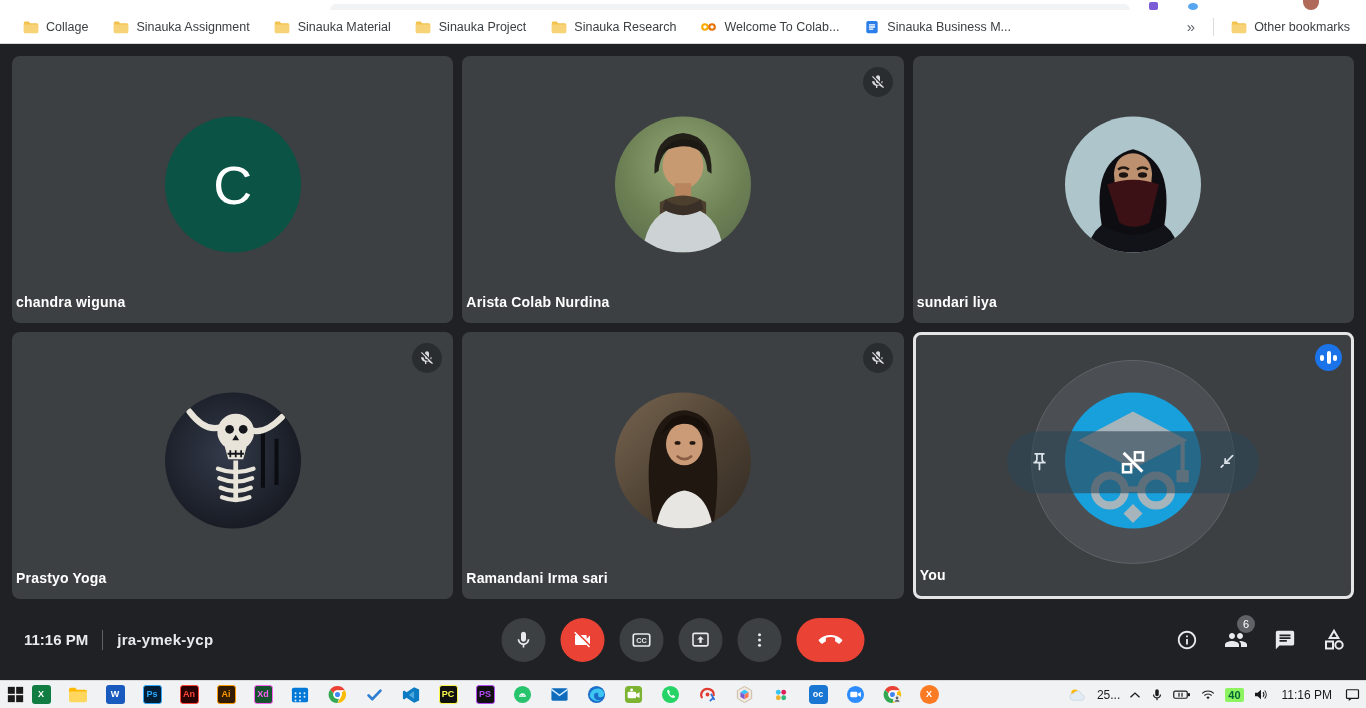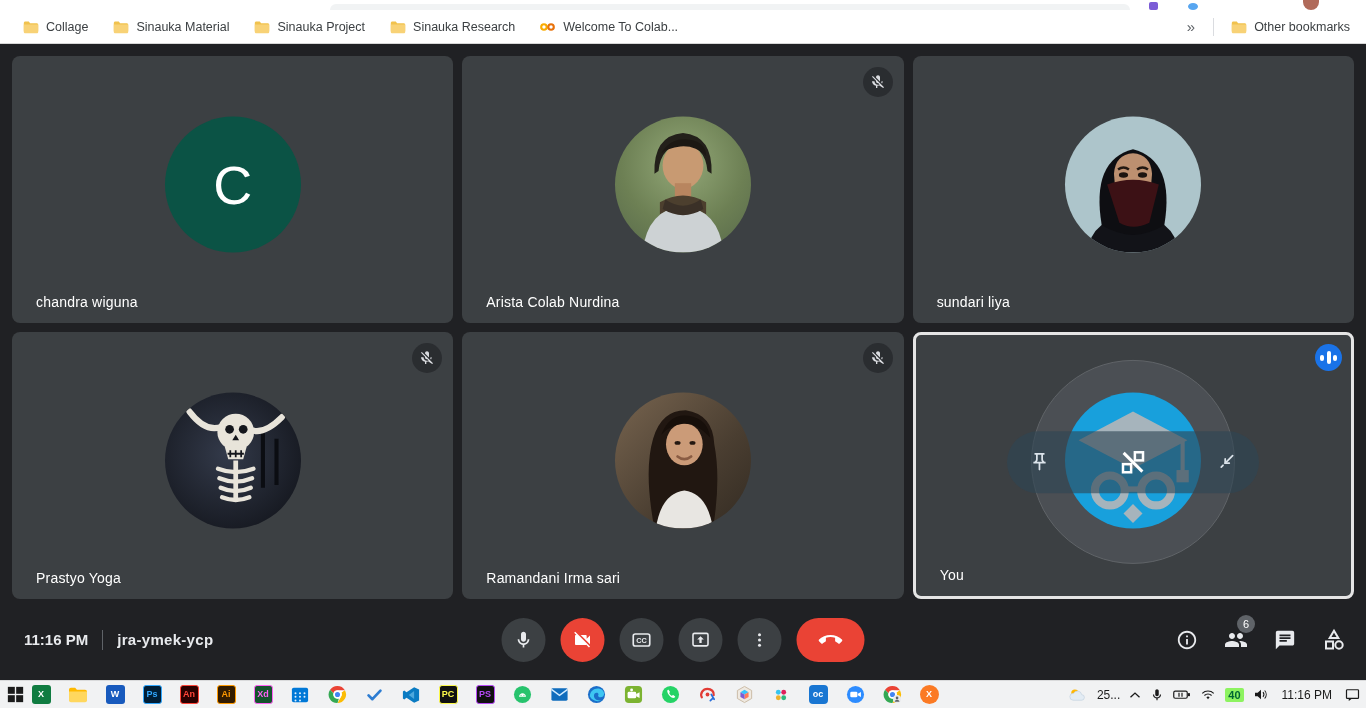--- a/index.html
+++ b/index.html
@@ -26,21 +26,21 @@
   .bm-right { display:flex; align-items:center; gap:4px; }
   .bm-chevron { font-size:15px; color:#5f6368; padding:0 8px; cursor:pointer; }
   .bm-divider { width:1px; height:18px; background:#dadce0; margin:0 6px; }
 
   
   .meet { position:absolute; top:44px; left:0; width:1366px; height:636px; background:#202124; }
   .tiles { position:absolute; top:12px; left:12px; width:1342px; display:grid;
     grid-template-columns:repeat(3,1fr); grid-template-rows:267px 267px; gap:9px; }
   .tile { position:relative; background:#3c4043; border-radius:8px; overflow:hidden; cursor:pointer; }
   .tile.you { border:3px solid #e5e5e5; }
-  .tile-name { position:absolute; left:24px; bottom:13px; font-size:14px; font-weight:400;
+  .tile-name { position:absolute; left:4px; bottom:13px; font-size:14px; font-weight:700;
     color:#ffffff; letter-spacing:.2px; }
   .avatar { position:absolute; left:50%; top:50%; transform:translate(-50%,-54%);
     width:136px; height:136px; border-radius:50%; display:flex; align-items:center; justify-content:center; overflow:hidden; }
   .avatar svg { width:100%; height:100%; }
   .avatar.initial { background:#0b5345; }
   .avatar-letter { font-size:54px; color:#fff; font-weight:400; }
   .avatar.photo-man { background:radial-gradient(circle at 50% 35%, #93a878 0%, #6d8054 55%, #55674a 100%); }
   .avatar.photo-hijab { background:#adc5cb; }
   .avatar.photo-skeleton { background:radial-gradient(circle at 45% 45%, #333a4a 0%, #171a22 75%); }
   .avatar.photo-girl { background:linear-gradient(135deg,#77644f 0%, #4a3e31 60%, #332b22 100%); }
@@ -124,48 +124,68 @@
           </span>
           <span class="bm-label">Collage</span>
         </div>
         <div class="bm-item">
           <span class="favicon">
             <svg viewBox="0 0 20 16" width="16" height="14">
               <path d="M1 3.2C1 2 1.8 1.2 3 1.2h4.2l1.7 2H17c1.2 0 2 .8 2 2v7.6c0 1.2-.8 2-2 2H3c-1.2 0-2-.8-2-2z" fill="#f1c24d"></path>
               <path d="M1 5h18v8.8c0 1.2-.8 2-2 2H3c-1.2 0-2-.8-2-2z" fill="#f8d276"></path>
             </svg>
           </span>
-          <span class="bm-label">Sinauka Material</span>
+          <span class="bm-label">Sinauka Assignment</span>
         </div>
         <div class="bm-item">
           <span class="favicon">
             <svg viewBox="0 0 20 16" width="16" height="14">
               <path d="M1 3.2C1 2 1.8 1.2 3 1.2h4.2l1.7 2H17c1.2 0 2 .8 2 2v7.6c0 1.2-.8 2-2 2H3c-1.2 0-2-.8-2-2z" fill="#f1c24d"></path>
               <path d="M1 5h18v8.8c0 1.2-.8 2-2 2H3c-1.2 0-2-.8-2-2z" fill="#f8d276"></path>
             </svg>
           </span>
-          <span class="bm-label">Sinauka Project</span>
+          <span class="bm-label">Sinauka Material</span>
         </div>
         <div class="bm-item">
           <span class="favicon">
             <svg viewBox="0 0 20 16" width="16" height="14">
               <path d="M1 3.2C1 2 1.8 1.2 3 1.2h4.2l1.7 2H17c1.2 0 2 .8 2 2v7.6c0 1.2-.8 2-2 2H3c-1.2 0-2-.8-2-2z" fill="#f1c24d"></path>
               <path d="M1 5h18v8.8c0 1.2-.8 2-2 2H3c-1.2 0-2-.8-2-2z" fill="#f8d276"></path>
             </svg>
           </span>
+          <span class="bm-label">Sinauka Project</span>
+        </div>
+        <div class="bm-item">
+          <span class="favicon">
+            <svg viewBox="0 0 20 16" width="16" height="14">
+              <path d="M1 3.2C1 2 1.8 1.2 3 1.2h4.2l1.7 2H17c1.2 0 2 .8 2 2v7.6c0 1.2-.8 2-2 2H3c-1.2 0-2-.8-2-2z" fill="#f1c24d"></path>
+              <path d="M1 5h18v8.8c0 1.2-.8 2-2 2H3c-1.2 0-2-.8-2-2z" fill="#f8d276"></path>
+            </svg>
+          </span>
           <span class="bm-label">Sinauka Research</span>
         </div>
         <div class="bm-item">
           <span class="favicon">
             <svg viewBox="0 0 24 14" width="18" height="12">
               <path d="M7 1.6a5.4 5.4 0 1 0 0 10.8A5.4 5.4 0 0 0 7 1.6zm0 3a2.4 2.4 0 1 1 0 4.8 2.4 2.4 0 0 1 0-4.8z" fill="#f9ab00"></path>
               <path d="M17 1.6a5.4 5.4 0 1 0 0 10.8 5.4 5.4 0 0 0 0-10.8zm0 3a2.4 2.4 0 1 1 0 4.8 2.4 2.4 0 0 1 0-4.8z" fill="#e8710a"></path>
             </svg>
           </span>
           <span class="bm-label">Welcome To Colab...</span>
+        </div>
+        <div class="bm-item">
+          <span class="favicon">
+            <svg viewBox="0 0 16 16" width="14" height="14">
+              <rect x="1.5" y="1" width="13" height="14" rx="2" fill="#2b7de9"></rect>
+              <g stroke="#fff" stroke-width="1.5">
+                <path d="M4.5 5.5h7M4.5 8h7M4.5 10.5h5"></path>
+              </g>
+            </svg>
+          </span>
+          <span class="bm-label">Sinauka Business M...</span>
         </div>
       </div>
     <div class="bm-right">
       <span class="bm-chevron">»</span>
       <span class="bm-divider"></span>
       <span class="bm-item" style="padding:4px 6px;">
         <span class="favicon" id="other-bm-icon">
             <svg viewBox="0 0 20 16" width="16" height="14">
               <path d="M1 3.2C1 2 1.8 1.2 3 1.2h4.2l1.7 2H17c1.2 0 2 .8 2 2v7.6c0 1.2-.8 2-2 2H3c-1.2 0-2-.8-2-2z" fill="#f1c24d"></path>
               <path d="M1 5h18v8.8c0 1.2-.8 2-2 2H3c-1.2 0-2-.8-2-2z" fill="#f8d276"></path>

